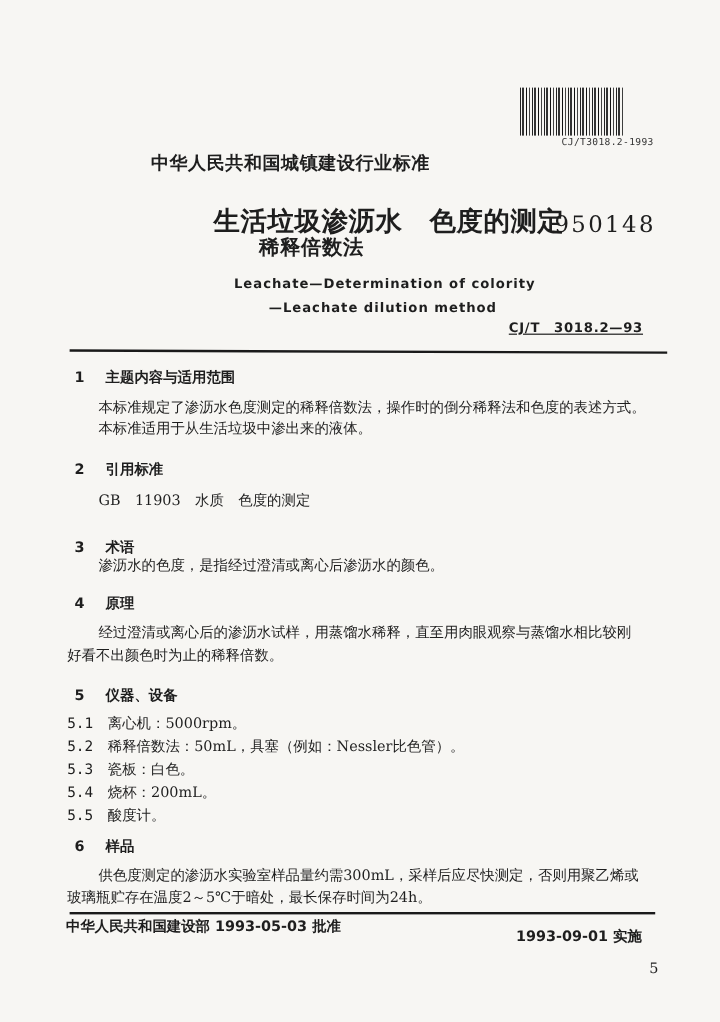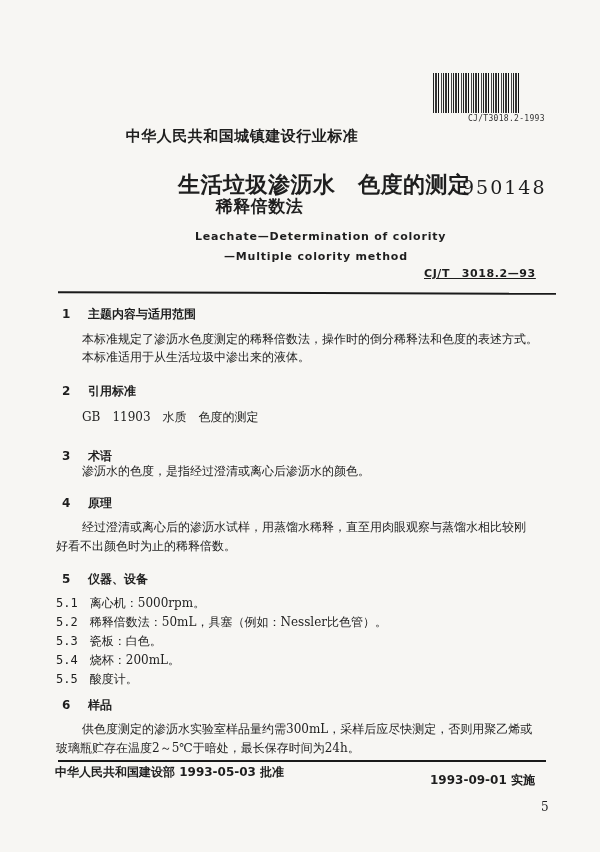--- a/index.html
+++ b/index.html
@@ -44,21 +44,21 @@
 <body>
 
 <div class="abs barcode"></div>
 <div class="abs barcode-text mono">CJ/T3018.2-1993</div>
 
 <div class="abs std-header sans">中华人民共和国城镇建设行业标准</div>
 <div class="abs title1 sans">生活垃圾渗沥水　色度的测定</div>
 <div class="abs title2 sans">稀释倍数法</div>
 <div class="abs docnum">950148</div>
 <div class="abs en1 sans">Leachate—Determination of colority</div>
-<div class="abs en2 sans">—Multiple colority method</div>
+<div class="abs en2 sans">—Leachate dilution method</div>
 <div class="abs stdcode sans">CJ/T　3018.2—93</div>
 
 <div class="abs rule rule-top"></div>
 
 <div class="abs h" style="left:62px; top:306px;">
   <span class="num">1</span><span>主题内容与适用范围</span>
 </div>
 <div class="abs p" style="left:82px; top:330px;">本标准规定了渗沥水色度测定的稀释倍数法，操作时的倒分稀释法和色度的表述方式。</div>
 <div class="abs p" style="left:82px; top:348px;">本标准适用于从生活垃圾中渗出来的液体。</div>
 

